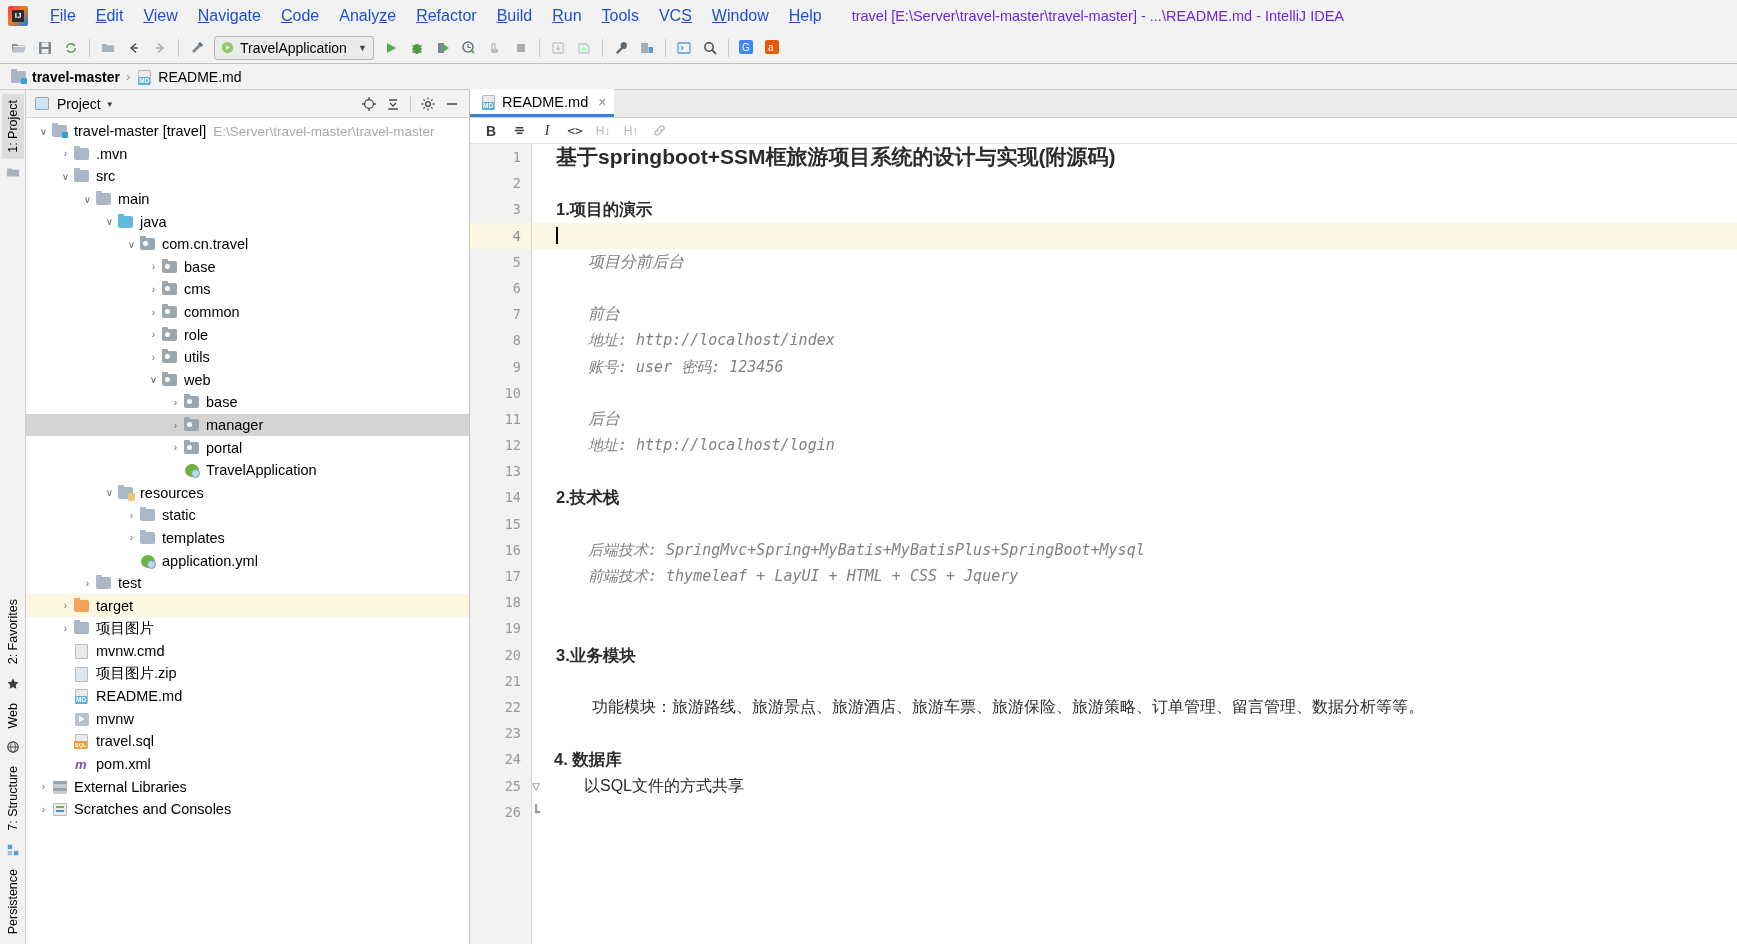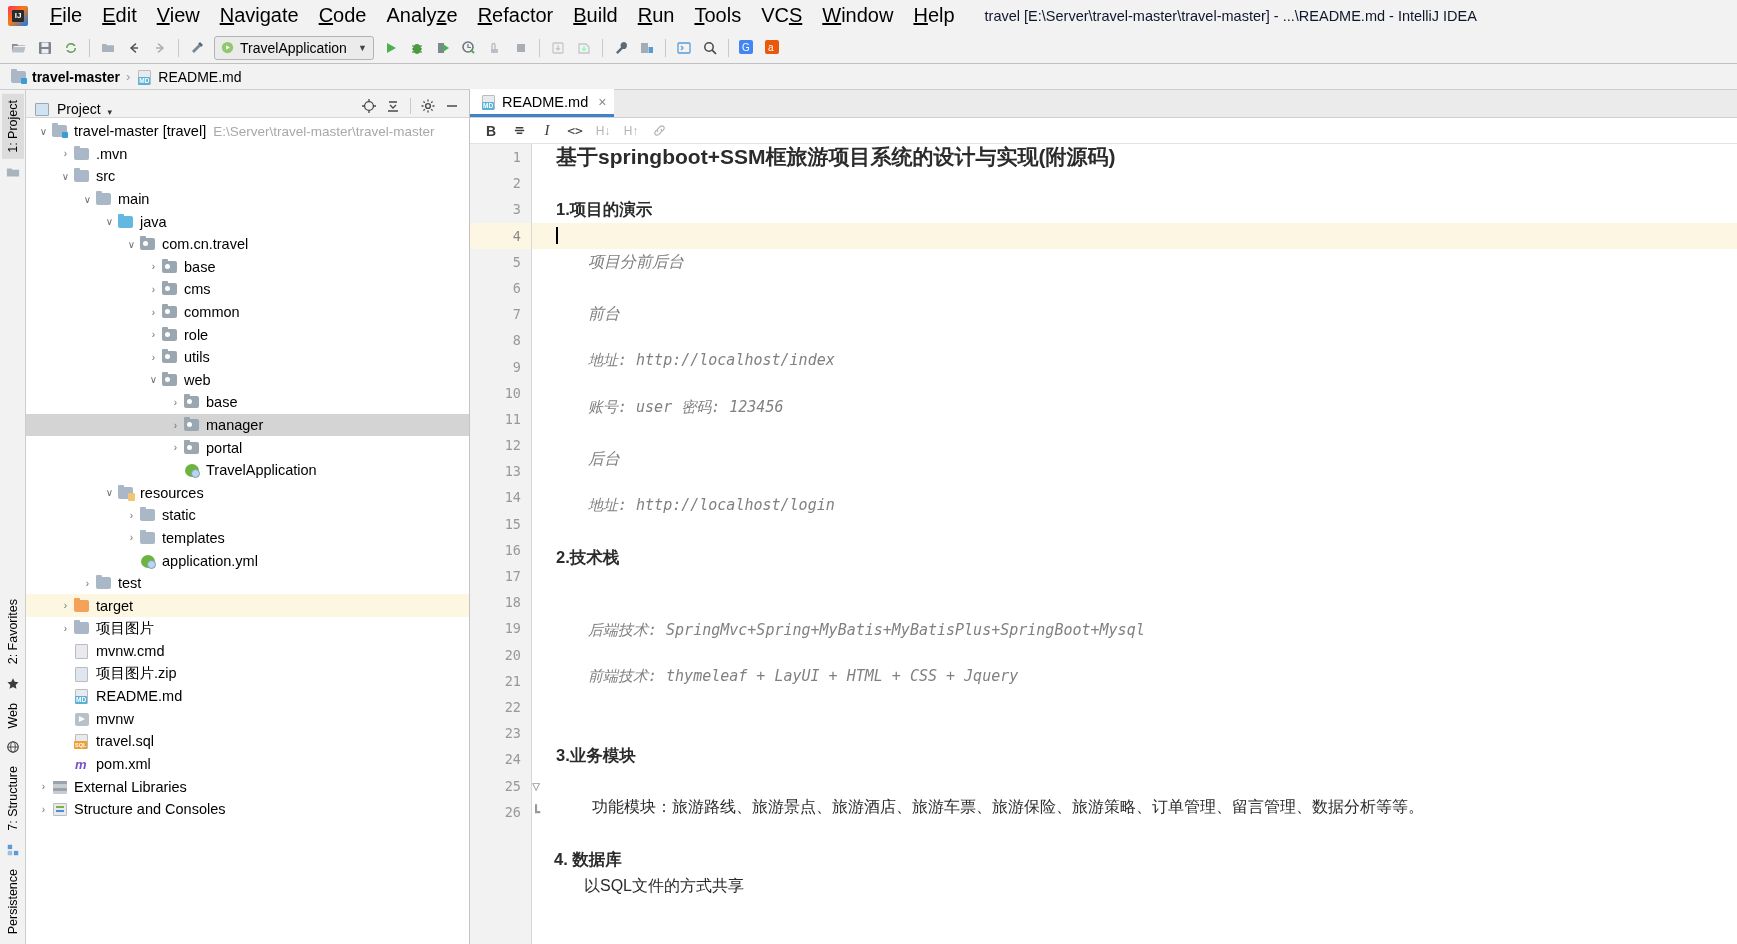--- a/index.html
+++ b/index.html
@@ -36,26 +36,26 @@
     content: ""; position: absolute; left: 4px; top: 4px;
     width: 12px; height: 12px; background: #2b2b2b; border-radius: 1px;
   }
   .ij-logo::before {
     content: "IJ"; position: absolute; left: 0; top: 0; right:0; bottom:0;
     color: #fff; font-size: 8px; font-weight: bold;
     display: flex; align-items: center; justify-content: center;
     z-index: 2;
   }
   .menu-item {
-    font-size: 20px; color: #000000;
+    font-size: 16px; color: #1d4ed8;
     padding: 4px 10px; cursor: default; white-space: nowrap;
   }
   .menu-item u { text-decoration: underline; }
   .win-title {
-    font-size: 14.5px; color: #0f172a;
+    font-size: 14.5px; color: #6d28d9;
     margin-left: 20px; white-space: nowrap;
   }
 
   
   .toolbar {
     height: 32px; min-height: 32px;
     background: #f2f2f2;
     display: flex; align-items: center;
     padding: 0 6px;
     border-bottom: 1px solid #c0c0c0;
@@ -112,21 +112,21 @@
   
   .project-panel {
     width: 444px; min-width: 444px;
     background: #ffffff;
     display: flex; flex-direction: column;
     border-right: 1px solid #c3c3c3;
   }
   .pp-header {
     height: 28px; min-height:28px;
     background: #f2f2f2;
-    display: flex; align-items: flex-end;
+    display: flex; align-items: center;
     padding: 0 6px 0 8px;
     border-bottom: 1px solid #d6d6d6;
   }
   .pp-title { font-size: 14px; color:#000; margin-left: 6px; }
   .pp-caret { font-size: 9px; color: #333; margin-left: 7px; }
   .pp-actions { margin-left: auto; display: flex; align-items: center; gap: 2px; }
   .pp-act { width: 22px; height: 22px; display:flex;align-items:center;justify-content:center;border-radius:2px;}
   .pp-actsep { width:1px;height:16px;background:#c9c9c9;margin:0 4px;}
 
   .tree {
@@ -283,21 +283,20 @@
   .cl.cur { background: #fdf6e3; }
   .cl.h1 { font-weight: bold; font-size: 21px; }
   .cl.hdr { font-weight: bold; font-size: 16.5px; }
   .cl.quote {
     color: #808080; font-style: italic;
     padding-left: 42px;
   }
   .cl.mono {
     font-family: "DejaVu Sans Mono","Liberation Mono",monospace;
     font-size: 15px;
-    margin-top: 20px;
   }
   .caret-bar {
     display:inline-block; width:1.5px; height:17px; background:#000;
     vertical-align:-3px;
   }
 </style>
 </head>
 <body>
 
 <div class="app">
@@ -788,21 +787,21 @@
               <span class="ic-lib"></span>
             </span>
             <span class="tlabel">External Libraries</span>
           </div>
           <div class="trow">
             <span style="display:inline-block;width:10px;flex:0 0 10px"></span>
             <span class="arrow">›</span>
             <span class="ticon">
               <span class="ic-scratch"></span>
             </span>
-            <span class="tlabel">Structure and Consoles</span>
+            <span class="tlabel">Scratches and Consoles</span>
           </div>
         </div>
     </div>
 
     <div class="editor-area">
       <div class="tabstrip">
         <div class="etab">
           <span class="md-ic">
               <span class="file-ic md"></span>
             </span>

